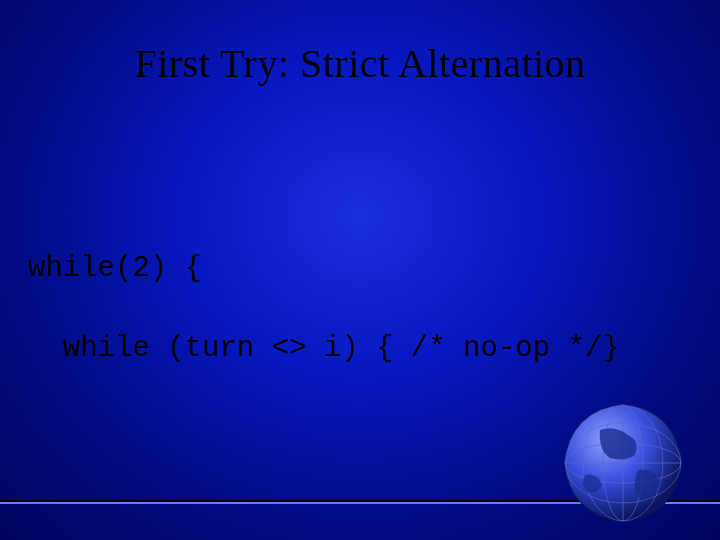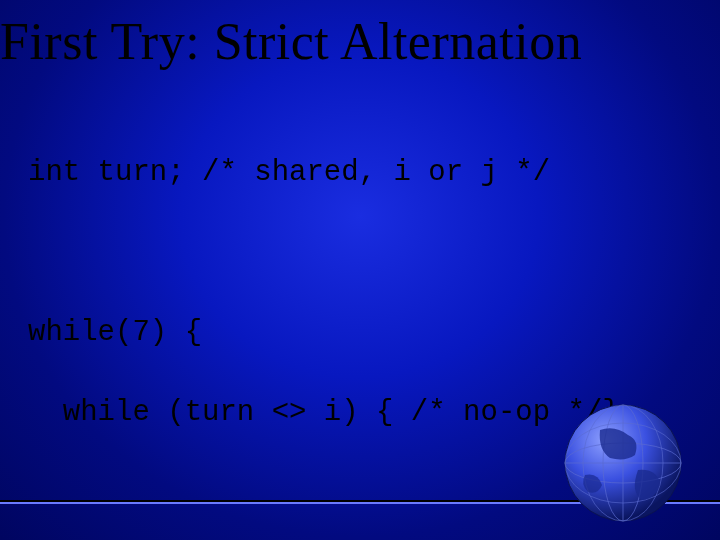--- a/index.html
+++ b/index.html
@@ -4,22 +4,23 @@
 <style>
   * { margin: 0; padding: 0; box-sizing: border-box; }
   html, body { width: 720px; height: 540px; overflow: hidden; }
   body {
     background: radial-gradient(ellipse at 50% 40%, #1a2de0 0%, #0818c0 35%, #020a80 70%, #000560 100%);
     font-family: "Times New Roman", Times, serif;
     color: #000;
     position: relative;
   }
   .title {
-    font-size: 52px;
-    padding-top: 12px;
+    font-size: 40px;
+    text-align: center;
+    padding-top: 40px;
     font-weight: normal;
     letter-spacing: 0.5px;
   }
   .code-block {
     font-family: "Courier New", Courier, monospace;
     font-size: 29px;
     line-height: 1.38;
     padding: 42px 28px 0 28px;
     white-space: pre;
   }
@@ -41,23 +42,22 @@
     height: 126px;
     pointer-events: none;
   }
 </style>
 </head>
 <body>
 
 <div class="title">First Try: Strict Alternation</div>
 
 <div class="code-block">
-<span class="code-line">int turn; /* shared, i or j */</span>
 <div class="blank-line"></div>
-<span class="code-line">while(7) {</span>
+<span class="code-line">while(2) {</span>
 <span class="code-line">  while (turn &lt;&gt; i) { /* no-op */}</span>
 
 
 
 </div>
 
 <div class="footer-line"></div>
 
 <div class="globe">
 <svg viewBox="0 0 126 126" width="126" height="126">

